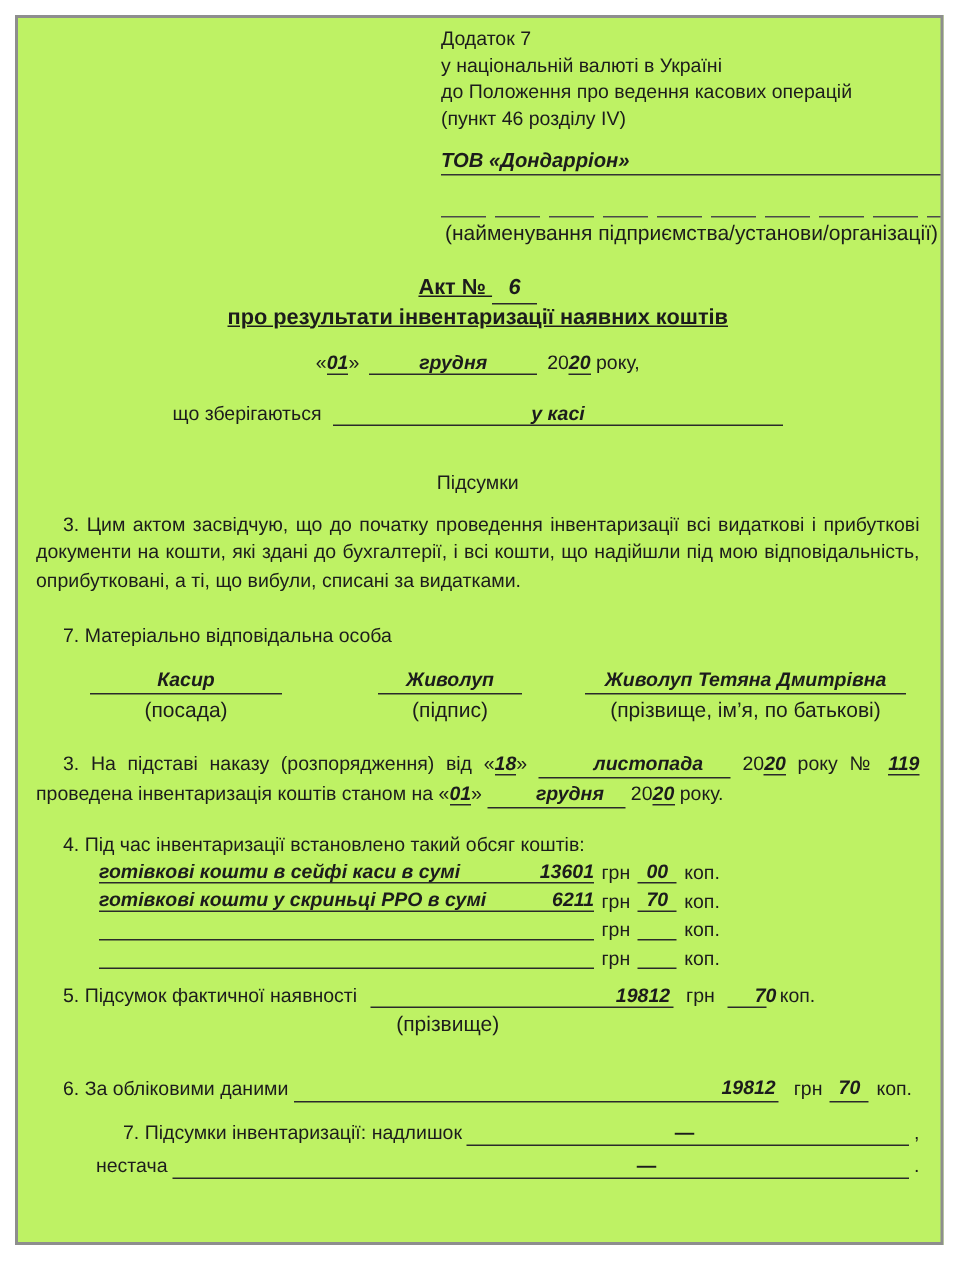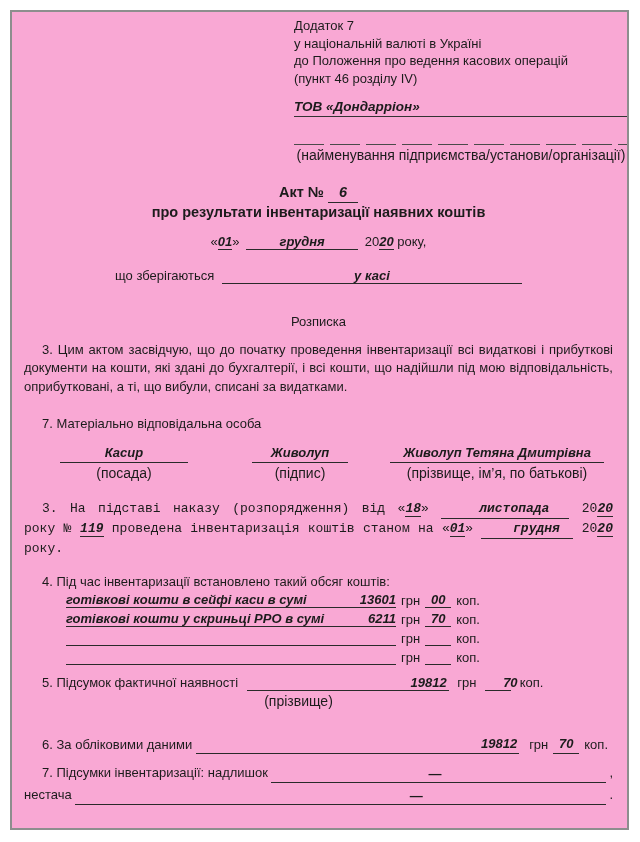--- a/index.html
+++ b/index.html
@@ -2,37 +2,37 @@
 <html lang="uk"><head>
 <meta charset="utf-8">
 <style>
   html,body { margin:0; padding:0; }
   body {
     width:640px; height:842px; background:#ffffff; position:relative;
     font-family:"Liberation Sans", sans-serif; color:#1c1c1c; font-size:13px;
   }
   .page {
     position:absolute; left:10px; top:10px; width:619px; height:820px;
-    box-sizing:border-box; border:2px solid #8e8e8e; background:#f9a8d4;
+    box-sizing:border-box; border:2px solid #8e8e8e; background:#bef264;
     padding:5px 14px 0 12px; overflow:hidden;
   }
   .u { border-bottom:1px solid #2a2a2a; }
   .filled { font-style:italic; font-weight:600; }
   .caption { font-size:14px; }
   
   .hdr { margin-left:270px; width:334px; line-height:17.5px; }
   .company-line {
     border-bottom:1.5px solid #333; margin-top:11px;
     font-size:13.5px; padding-bottom:1px; height:17px;
   }
   .seg-line { height:1px; margin-top:27px;
     background:repeating-linear-gradient(90deg,#4a4a4a 0 30px, transparent 30px 36px); }
   .hdr-caption { text-align:center; margin-top:2px; }
   
-  .title { text-align:center; margin-top:18px; font-weight:bold; font-size:14.5px; line-height:19px; }
+  .title { text-align:center; margin-top:18px; font-weight:bold; font-size:14.5px; line-height:19px;text-decoration:underline; }
   .act-num { display:inline-block; min-width:30px; border-bottom:1px solid #2a2a2a;
     font-style:italic; text-align:center; }
   
   .date-line { text-align:center; margin-top:12px; }
   .month-box { display:inline-block; min-width:112px; text-align:center; margin:0 3px; }
   .mbox  { display:inline-block; min-width:128px; text-align:center; }
   .mbox2 { display:inline-block; min-width:92px;  text-align:center; }
   
   .storage { text-align:center; margin-top:18px; }
   .storage-box { display:inline-block; width:300px; text-align:center; margin-left:4px; }
@@ -41,42 +41,42 @@
   .para { margin:12px 0 0 0; text-align:justify; text-indent:18px; line-height:18.5px; }
   
   .s2h { margin-top:20px; text-indent:18px; }
   .sig-row { display:flex; margin-top:14px; }
   .sig-col { text-align:center; }
   .sig-col .val { display:block; border-bottom:1px solid #2a2a2a; height:17px; }
   .sig-col .caption { display:block; margin-top:2px; }
   .sig-c1 { width:128px; margin-left:36px; }
   .sig-c2 { width:96px;  margin-left:64px; }
   .sig-c3 { width:214px; margin-left:42px; }
-  .para3 { margin:18px 0 0 0; text-align:justify; text-indent:18px; line-height:19px;font-family:Liberation Mono, monospace; }
+  .para3 { margin:18px 0 0 0; text-align:justify; text-indent:18px; line-height:19px; }
   
   .s4h { margin-top:16px; text-indent:18px; }
   .s4row { margin-left:42px; height:19px; display:flex; align-items:flex-end; }
   .s4box { width:330px; height:17px; display:flex; justify-content:space-between;
     align-items:flex-end; border-bottom:1px solid #2a2a2a; }
   .cur { margin:0 5px; white-space:nowrap; }
   .kopbox { display:inline-block; width:26px; text-align:center; border-bottom:1px solid #2a2a2a; }
   
   .s5line { margin-top:10px; text-indent:18px; }
   .s5box { display:inline-block; width:200px; text-align:right; padding-right:2px;
     margin-left:5px; border-bottom:1px solid #2a2a2a; text-indent:0; }
   .words-line { margin-top:10px; text-align:center; white-space:nowrap; }
   .words-box { display:inline-block; width:535px; text-align:center; border-bottom:1px solid #2a2a2a; }
   .words-caption { text-align:center; margin-top:2px; margin-right:40px; }
   
   .s6line { margin-top:26px; display:flex; align-items:flex-end; line-height:18px; }
   .s6label { white-space:nowrap; text-indent:18px; }
   .s6box { flex:1; text-align:right; padding-right:2px; margin:0 5px 0 4px;
     border-bottom:1px solid #2a2a2a; height:18px; }
   
-  .s7line { display:flex; align-items:flex-start; line-height:18px; }
+  .s7line { display:flex; align-items:center; line-height:18px;margin-left:40px; }
   .s7line.first { margin-top:10px; padding-left:18px; }
   .s7line.second { margin-top:3px; }
   .s7label { white-space:nowrap; }
   .s7box { flex:1; border-bottom:1px solid #2a2a2a; position:relative; height:18px; margin:0 3px; }
   .dash { position:absolute; bottom:-1px; font-weight:bold; }
   .dash-a { left:47%; }
   .dash-b { left:63%; }
 </style>
 </head>
 <body>
@@ -108,21 +108,21 @@
     <span class="u filled month-box">грудня</span>
     <span>20</span><span class="u filled">20</span>
     <span>року,</span>
   </div>
 
   <div class="storage">
     <span>що зберігаються</span>
     <span class="u storage-box"><span class="filled">у касі</span></span>
   </div>
 
-  <div class="receipt-h">Розписка</div>
+  <div class="receipt-h">Підсумки</div>
   <p class="para">3. Цим актом засвідчую, що до початку проведення інвентаризації всі видаткові і прибуткові документи на кошти, які здані до бухгалтерії, і всі кошти, що надійшли під мою відповідальність, оприбутковані, а ті, що вибули, списані за видатками.</p>
 
   <div class="s2h">7. Матеріально відповідальна особа</div>
   <div class="sig-row">
     <div class="sig-col sig-c1">
       <span class="val filled">Касир</span>
       <span class="caption">(посада)</span>
     </div>
     <div class="sig-col sig-c2">
       <span class="val filled">Живолуп</span>

